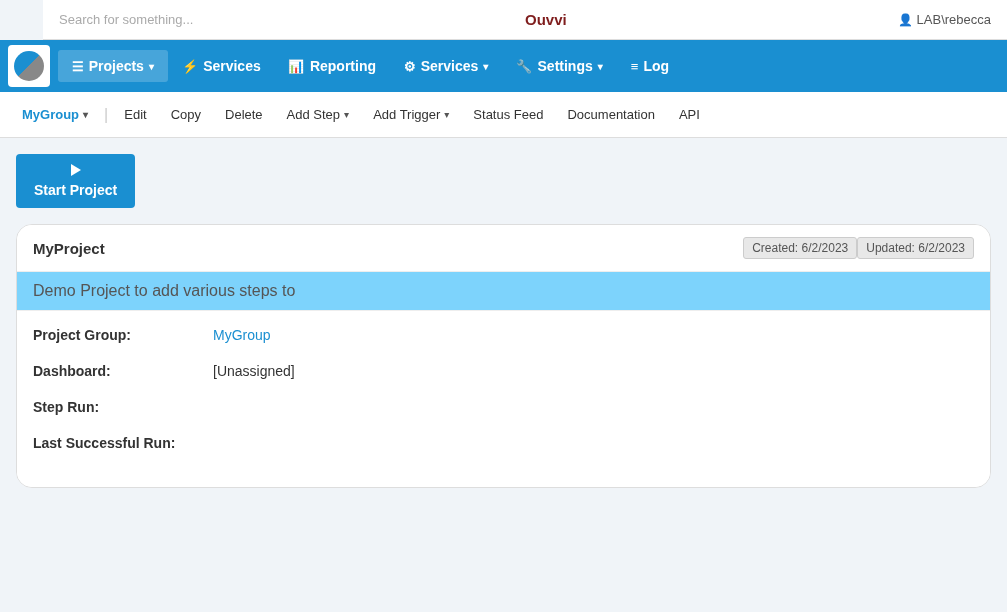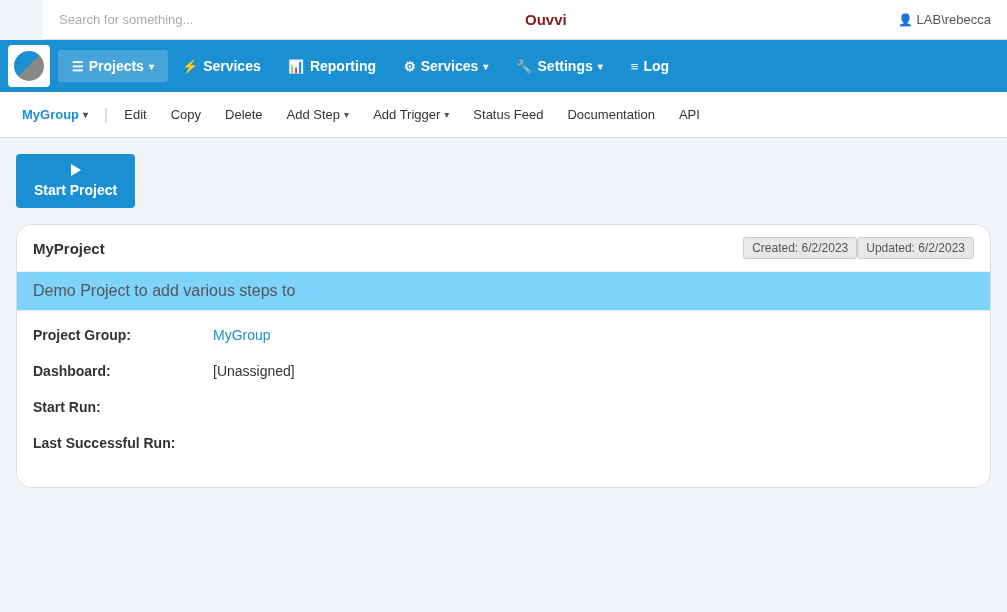--- a/index.html
+++ b/index.html
@@ -315,21 +315,21 @@
     <div class="project-details">
       <div class="detail-row">
         <span class="detail-label">Project Group:</span>
         <span class="detail-value link">MyGroup</span>
       </div>
       <div class="detail-row">
         <span class="detail-label">Dashboard:</span>
         <span class="detail-value">[Unassigned]</span>
       </div>
       <div class="detail-row">
-        <span class="detail-label">Start Run:</span>
+        <span class="detail-label">Step Run:</span>
         <span class="detail-value"></span>
       </div>
       <div class="detail-row">
         <span class="detail-label">Last Successful Run:</span>
         <span class="detail-value"></span>
       </div>
     </div>
   </div>
 </div>
 

